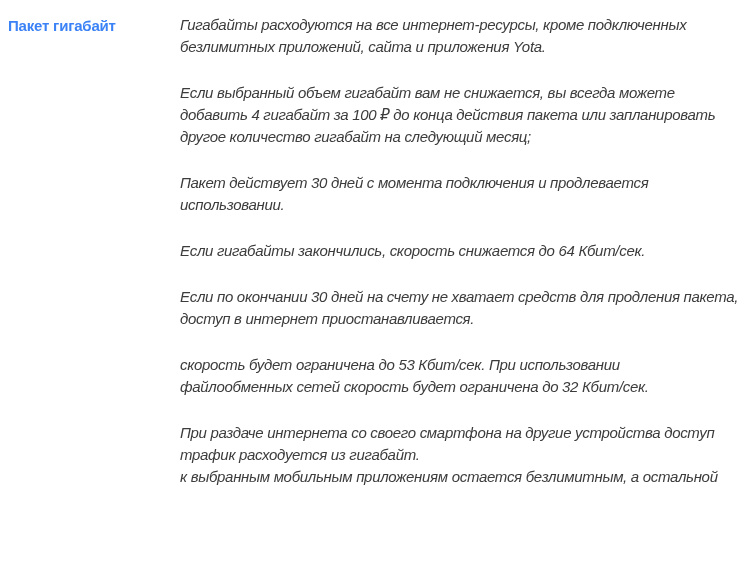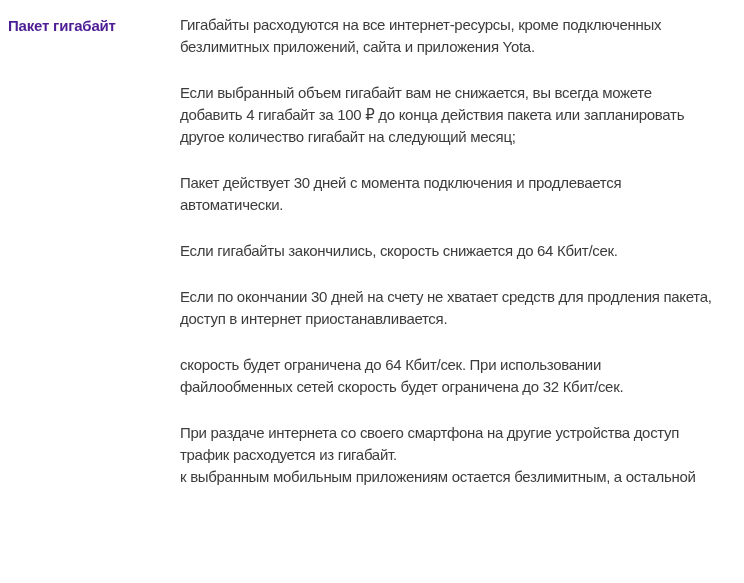--- a/index.html
+++ b/index.html
@@ -17,34 +17,35 @@
     display: flex;
     align-items: flex-start;
     padding: 14px 0 0 8px;
     box-sizing: border-box;
   }
   .row-label {
     width: 172px;
     flex-shrink: 0;
     font-size: 15px;
     font-weight: 700;
-    color: #4c1d95;
+    color: #3b82f6;
     line-height: 22px;
     letter-spacing: -0.2px;
     padding-top: 1px;
   }
   .row-content {
     flex: 1;
     font-size: 15px;
     color: #3c3c3c;
     line-height: 22px;
     letter-spacing: -0.3px;
   }
   .para {
     margin: 0 0 24px 0;
+    font-style: italic;
   }
   .para.muted {
     color: #a8a8a8;
   }
   .line {
     display: block;
     white-space: nowrap;
   }
 </style>
 </head>
@@ -63,34 +64,34 @@
 
     <p class="para">
       <span class="line">Если выбранный объем гигабайт вам не снижается, вы всегда можете</span>
       <span class="line">добавить 4 гигабайт за 100 ₽ до конца действия пакета или запланировать</span>
       <span class="line">другое количество гигабайт на следующий месяц;</span>
     </p>
 
 
     <p class="para">
       <span class="line">Пакет действует 30 дней с момента подключения и продлевается</span>
-      <span class="line">автоматически.</span>
+      <span class="line">использовании.</span>
     </p>
 
     <p class="para">
       <span class="line">Если гигабайты закончились, скорость снижается до 64 Кбит/сек.</span>
     </p>
 
     <p class="para">
       <span class="line">Если по окончании 30 дней на счету не хватает средств для продления пакета,</span>
       <span class="line">доступ в интернет приостанавливается.</span>
     </p>
 
     <p class="para">
-      <span class="line">скорость будет ограничена до 64 Кбит/сек. При использовании</span>
+      <span class="line">скорость будет ограничена до 53 Кбит/сек. При использовании</span>
       <span class="line">файлообменных сетей скорость будет ограничена до 32 Кбит/сек.</span>
     </p>
 
     <p class="para">
       <span class="line">При раздаче интернета со своего смартфона на другие устройства доступ</span>
       <span class="line">трафик расходуется из гигабайт.</span>
       <span class="line">к выбранным мобильным приложениям остается безлимитным, а остальной</span>
     </p>
 
   </div>

